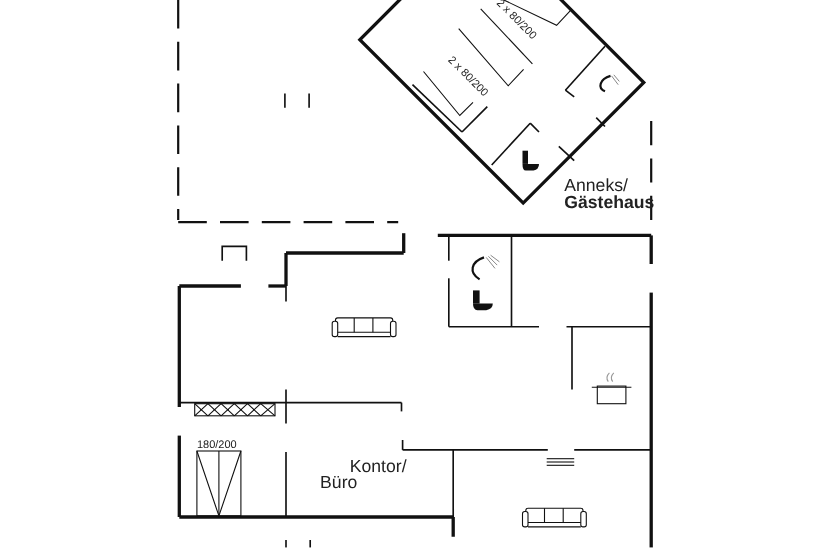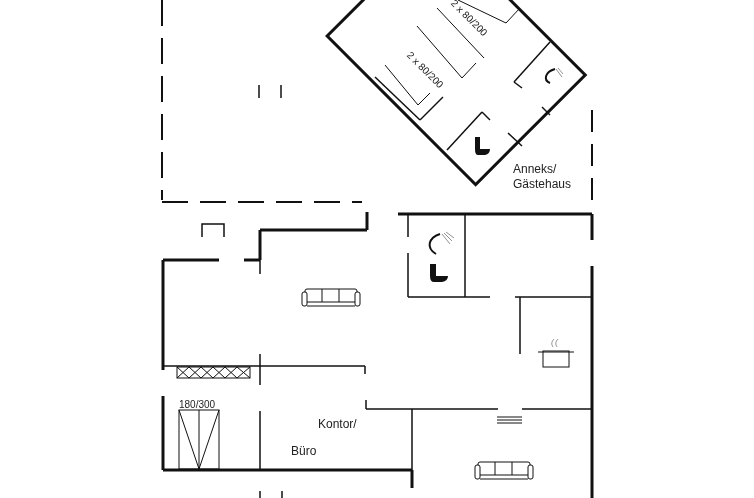--- a/index.html
+++ b/index.html
@@ -1,18 +1,18 @@
 <!DOCTYPE html>
 <html><head>
 <meta charset="utf-8">
 <style>
   html, body { margin:0; padding:0; background:#ffffff; }
   #plan { position:relative; width:754px; height:498px; overflow:hidden; background:#fff; }
   svg { position:absolute; left:0; top:0; }
-  .lbl { position:absolute; font-family:"Liberation Sans", sans-serif; color:#222; font-size:12px; line-height:15px; white-space:nowrap; }
+  .lbl { position:absolute; font-family:"Liberation Sans", sans-serif; color:#222; font-size:16px; line-height:15px; white-space:nowrap; }
   .lbl.small { font-size:10px; }
   .rot { transform-origin:0 0; }
 </style>
 </head>
 <body>
 
 <div id="plan">
 <svg width="754" height="498" viewBox="0 0 754 498">
 
   <g stroke="#111" stroke-width="2" fill="none">
@@ -132,19 +132,19 @@
     <path d="M550,83 C543,80 545,72 555,69"></path>
     <path d="M556,69 l6,8 M558,68 l5,6" stroke-width="0.8" stroke="#777"></path>
   </g>
   <g fill="#111">
     <rect x="475" y="137" width="5" height="12"></rect>
     <path d="M475,149 h15 q0,5 -5,6 h-7 q-3,0 -3,-6z"></path>
   </g>
 </svg>
 
 <div class="lbl" style="left:513px;top:162px;">Anneks/</div>
-<div class="lbl" style="left:513px;top:177px;">Gästehaus</div>
+<div class="lbl" style="left:513px;top:177px;font-weight:bold;">Gästehaus</div>
 <div class="lbl" style="left:291px;top:417px;margin-left:27px;">Kontor/</div>
-<div class="lbl" style="left:291px;top:432px;margin-top:12px;">Büro</div>
-<div class="lbl small" style="left:179px;top:397px;">180/300</div>
+<div class="lbl" style="left:291px;top:432px;">Büro</div>
+<div class="lbl small" style="left:179px;top:397px;">180/200</div>
 <div class="lbl small rot" style="left:414px;top:48px;transform:rotate(45deg);">2 x 80/200</div>
 <div class="lbl small rot" style="left:458px;top:-4px;transform:rotate(45deg);">2 x 80/200</div>
 </div>
 
 </body></html>

